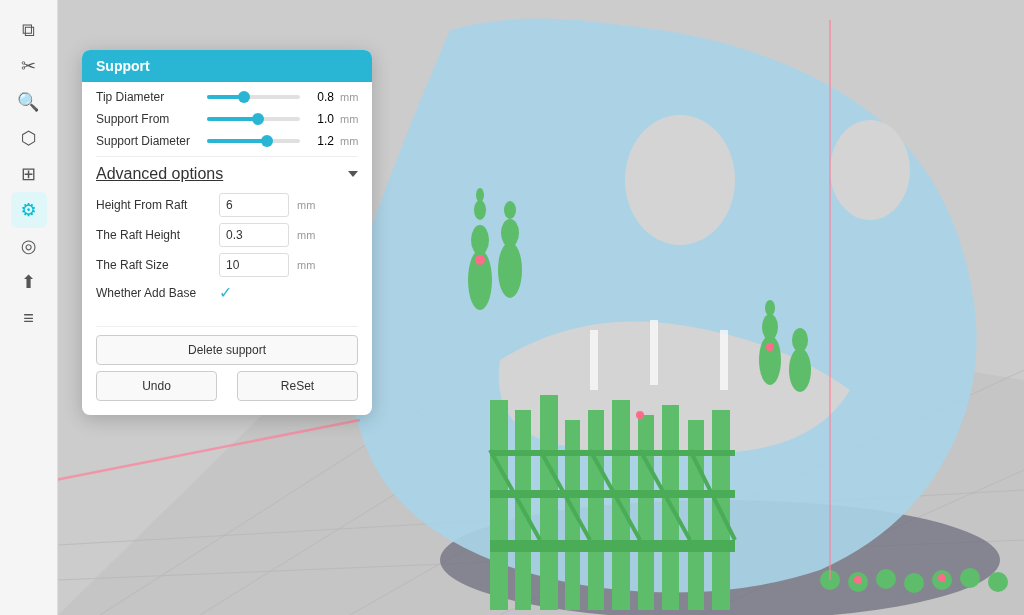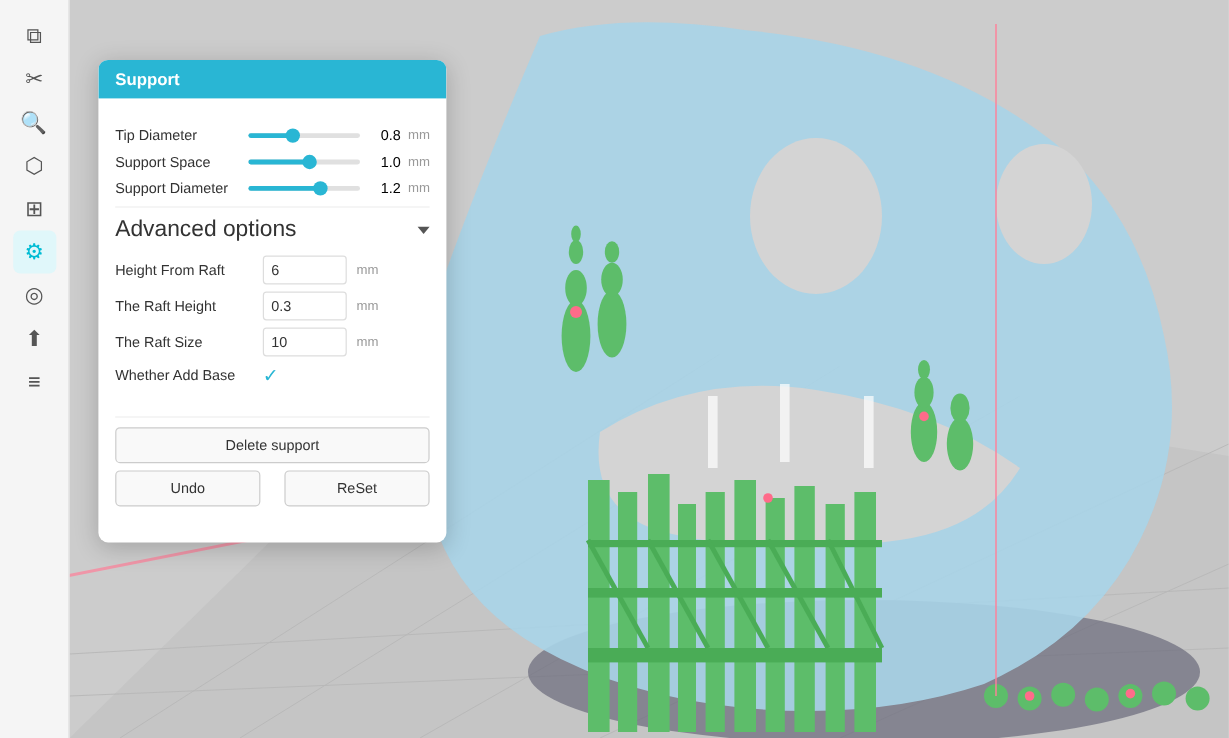--- a/index.html
+++ b/index.html
@@ -66,21 +66,21 @@
 
     .panel-header {
       background: #29b6d4;
       color: white;
       padding: 8px 14px;
       font-size: 14px;
       font-weight: 600;
     }
 
     .panel-body {
-      padding: 24px 14px;
+      padding: 8px 14px;
     }
 
     .slider-row {
       display: flex;
       align-items: center;
       margin-bottom: 8px;
       gap: 6px;
     }
 
     .slider-label {
@@ -136,23 +136,24 @@
 
     .advanced-row {
       display: flex;
       align-items: center;
       justify-content: space-between;
       cursor: pointer;
       margin-bottom: 10px;
     }
 
     .advanced-label {
-      font-size: 19px;
+      font-size: 16px;
       color: #333;
       font-weight: 500;
+      text-decoration: underline;
     }
 
     .arrow-down {
       width: 0; height: 0;
       border-left: 5px solid transparent;
       border-right: 5px solid transparent;
       border-top: 6px solid #555;
     }
 
     .input-row {
@@ -339,21 +340,21 @@
         <div class="slider-row">
           <span class="slider-label">Tip Diameter</span>
           <div class="slider-track">
             <div class="slider-fill" style="width: 40%;"></div>
             <div class="slider-thumb" style="left: 40%;"></div>
           </div>
           <span class="slider-value">0.8</span>
           <span class="slider-unit">mm</span>
         </div>
         <div class="slider-row">
-          <span class="slider-label">Support Space</span>
+          <span class="slider-label">Support From</span>
           <div class="slider-track">
             <div class="slider-fill" style="width: 55%;"></div>
             <div class="slider-thumb" style="left: 55%;"></div>
           </div>
           <span class="slider-value">1.0</span>
           <span class="slider-unit">mm</span>
         </div>
         <div class="slider-row">
           <span class="slider-label">Support Diameter</span>
           <div class="slider-track">

